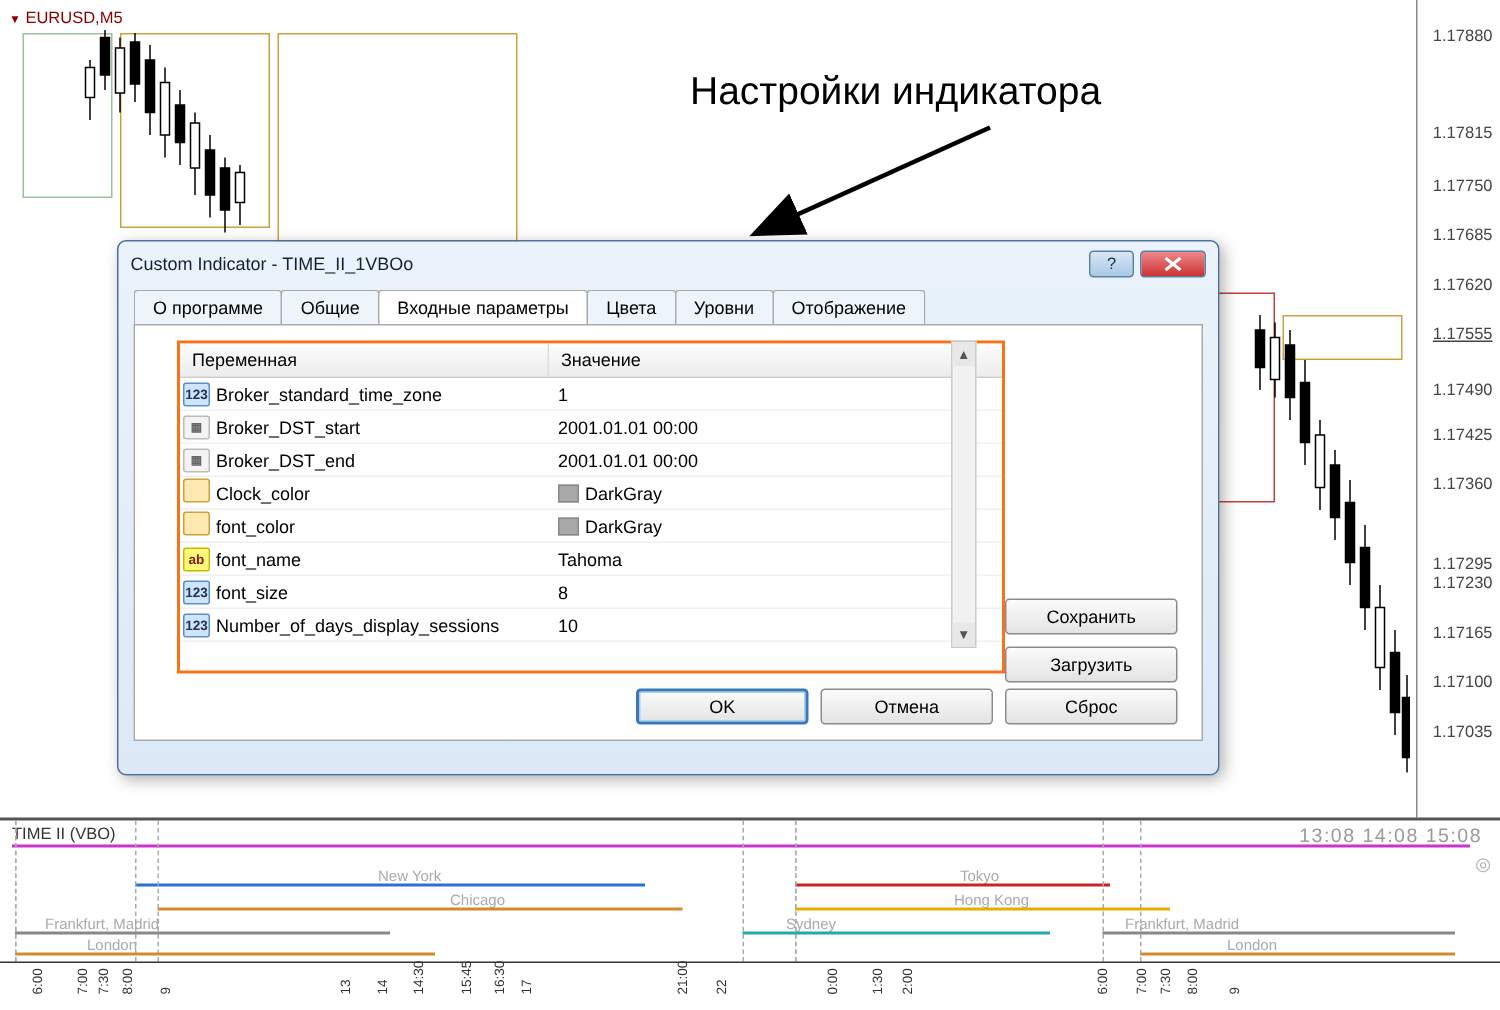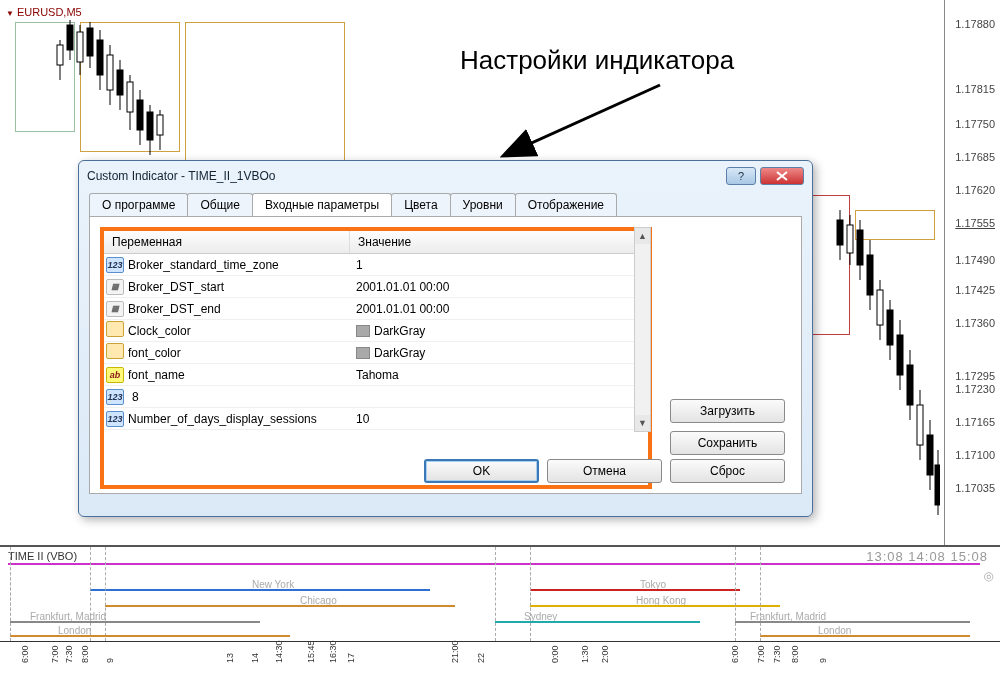--- a/index.html
+++ b/index.html
@@ -30,28 +30,28 @@
   display: flex; align-items: center; justify-content: center; font-size: 11px; color: #fff; cursor: pointer; }
 .titlebar .help-btn { background: linear-gradient(#d7e7f6,#a9c8e5); color: #234; }
 .titlebar .close-btn { background: linear-gradient(#e88,#c33); width: 44px; }
 
 .tabs { display: flex; margin: 2px 10px 0; font-size: 12px; }
 .tab { padding: 4px 12px; border: 1px solid #aaa; border-bottom: none; background: #eef4fb; border-radius: 3px 3px 0 0; margin-right: -1px; cursor: pointer; }
 .tab.active { background: #fff; position: relative; z-index: 2; }
 
 .tab-panel { margin: 0 10px 10px; background: #fff; border: 1px solid #aaa; height: 278px; position: relative; overflow: hidden; }
 
-.params-table { position: absolute; top: 10px; left: 10px; width: 552px; height: 262px; border: 4px solid #f97316; font-size: 12px; overflow:hidden; }
+.params-table { position: absolute; top: 10px; left: 28px; width: 552px; height: 222px; border: 2px solid #f97316; font-size: 12px; overflow:hidden; }
 .params-head { display: flex; background: linear-gradient(#fdfdfd,#ececec); border-bottom: 1px solid #ccc; }
 .params-head .col { padding: 4px 8px; font-size: 12px; }
 .col-var { width: 246px; border-right: 1px solid #ddd; }
 .col-val { flex: 1; }
 .params-body { }
 .param-row { display: flex; height: 22px; align-items: center; border-bottom: 1px solid #f0f0f0; }
-.param-row .icon { width: 22px; text-align: center; font-style: italic; }
+.param-row .icon { width: 22px; text-align: center; }
 .param-row .pname { width: 224px; padding-left: 2px; }
 .param-row .pval { flex: 1; padding-left: 6px; display: flex; align-items: center; gap: 4px; }
 .scrollbar { position: absolute; top: 10px; left: 544px; width: 17px; height: 205px; background: #f1f1f1; border: 1px solid #ccc; }
 .scrollbar .arrow-up, .scrollbar .arrow-down { height: 16px; background: #e8e8e8; display:flex; align-items:center; justify-content:center; font-size: 9px; color: #555; cursor:pointer; }
 .scrollbar .arrow-down { position: absolute; bottom: 0; width: 100%; }
 
 .swatch { width: 14px; height: 12px; background: #A9A9A9; border: 1px solid #888; display: inline-block; }
 
 .side-btns { position: absolute; right: 16px; top: 182px; display: flex; flex-direction: column; gap: 8px; }
 .btn-win { width: 115px; height: 24px; font-size: 12px; border: 1px solid #8a8a8a; border-radius: 3px;
@@ -236,41 +236,42 @@
           </div>
           <div class="param-row">
             <span class="icon"><span class="ic ic-ab">ab</span></span>
             <span class="pname">font_name</span>
             <span class="pval">
               <span>Tahoma</span>
             </span>
           </div>
           <div class="param-row">
             <span class="icon"><span class="ic ic-num">123</span></span>
+            <span class="pname">font_size</span>
             <span class="pval">
               <span>8</span>
             </span>
           </div>
           <div class="param-row">
             <span class="icon"><span class="ic ic-num">123</span></span>
             <span class="pname">Number_of_days_display_sessions</span>
             <span class="pval">
               <span>10</span>
             </span>
           </div>
         </div>
     </div>
     <div class="scrollbar">
       <div class="arrow-up">▲</div>
       <div class="arrow-down">▼</div>
     </div>
 
     <div class="side-btns">
+      <button class="btn-win">Сохранить</button>
       <button class="btn-win">Загрузить</button>
-      <button class="btn-win">Сохранить</button>
     </div>
 
     <div class="bottom-btns">
       <button class="btn-win primary">OK</button>
       <button class="btn-win">Отмена</button>
       <button class="btn-win">Сброс</button>
     </div>
   </div>
 </div>
 

